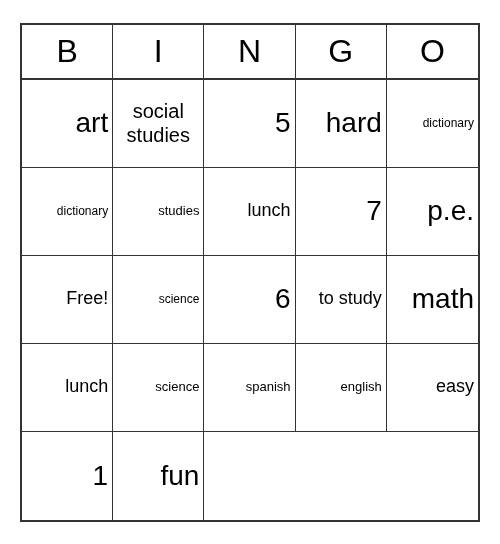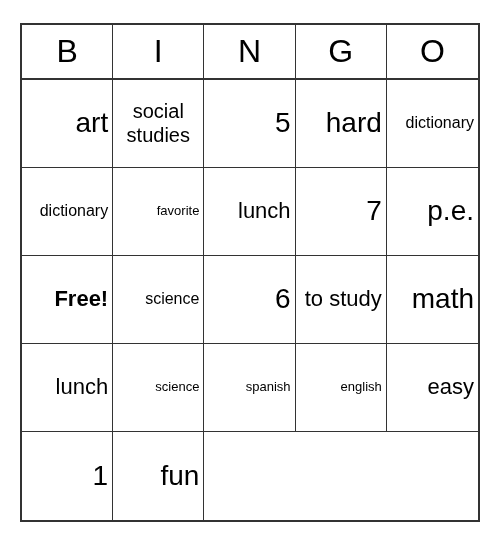--- a/index.html
+++ b/index.html
@@ -59,24 +59,24 @@
 
     .bingo-cell:nth-child(n+21) {
       border-bottom: none;
     }
 
     .bingo-cell span {
       line-height: 1.2;
     }
 
     .size-xl { font-size: 28px; }
-    .size-lg { font-size: 22px; }
+    .size-lg { font-size: 18px; }
     .size-md { font-size: 20px; }
     .size-sm { font-size: 13px; }
-    .size-xs { font-size: 16px; }
+    .size-xs { font-size: 12px; }
   </style>
 </head>
 <body>
 
 <div class="bingo-card">
   <div class="bingo-header">
   <div class="bingo-header-cell">B</div>
       <div class="bingo-header-cell">I</div>
       <div class="bingo-header-cell">N</div>
       <div class="bingo-header-cell">G</div>
@@ -95,33 +95,33 @@
       <div class="bingo-cell">
         <span class="size-xl">hard</span>
       </div>
       <div class="bingo-cell">
         <span class="size-xs">dictionary</span>
       </div>
       <div class="bingo-cell">
         <span class="size-xs">dictionary</span>
       </div>
       <div class="bingo-cell">
-        <span class="size-sm">favorite</span>
+        <span class="size-sm">studies</span>
       </div>
       <div class="bingo-cell">
         <span class="size-lg">lunch</span>
       </div>
       <div class="bingo-cell">
         <span class="size-xl">7</span>
       </div>
       <div class="bingo-cell">
         <span class="size-xl">p.e.</span>
       </div>
       <div class="bingo-cell">
-        <span class="size-lg" style="font-weight: bold;">Free!</span>
+        <span class="size-lg" style="font-weight: normal;">Free!</span>
       </div>
       <div class="bingo-cell">
         <span class="size-xs">science</span>
       </div>
       <div class="bingo-cell">
         <span class="size-xl">6</span>
       </div>
       <div class="bingo-cell">
         <span class="size-lg">to study</span>
       </div>

